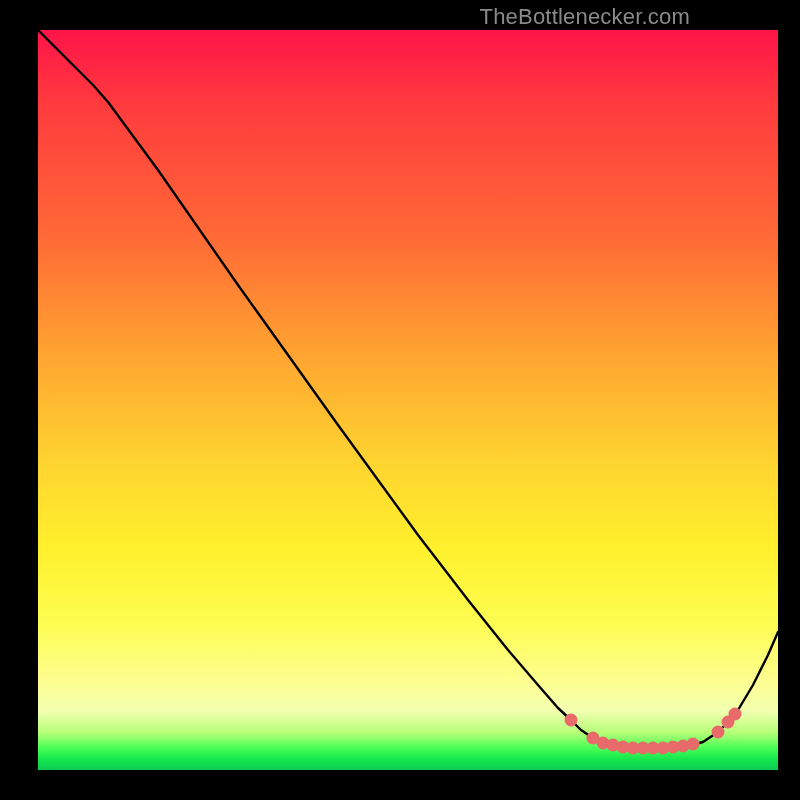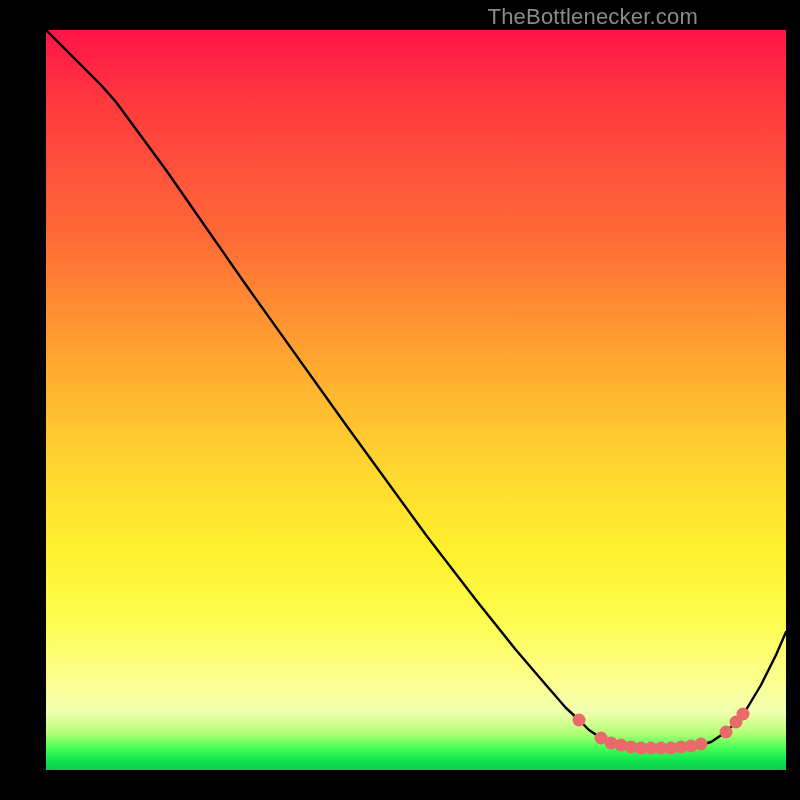--- a/index.html
+++ b/index.html
@@ -7,21 +7,21 @@
     padding: 0;
     width: 800px;
     height: 800px;
     background: #000;
     overflow: hidden;
     font-family: Arial, Helvetica, sans-serif;
   }
   .frame {
     position: absolute;
     top: 0;
-    left: 16px;
+    left: 8px;
     width: 712px;
     height: 800px;
     background: #000;
   }
   .plot-area {
     position: absolute;
     top: 30px;
     left: 30px;
     width: 740px;
     height: 740px;

